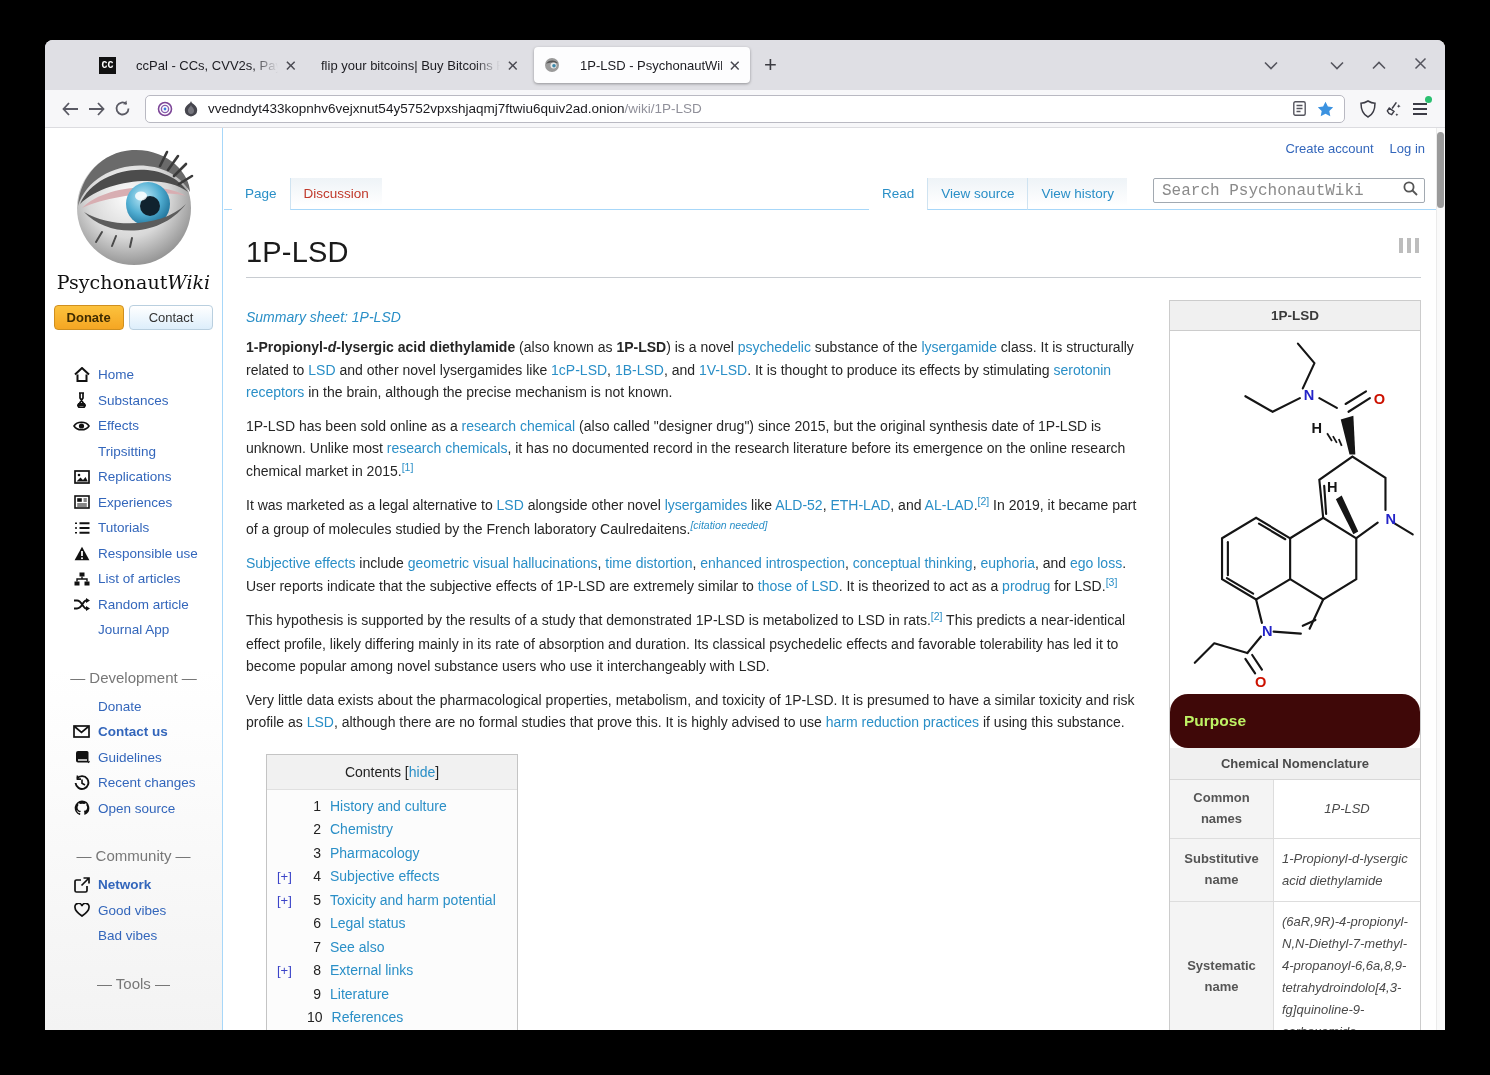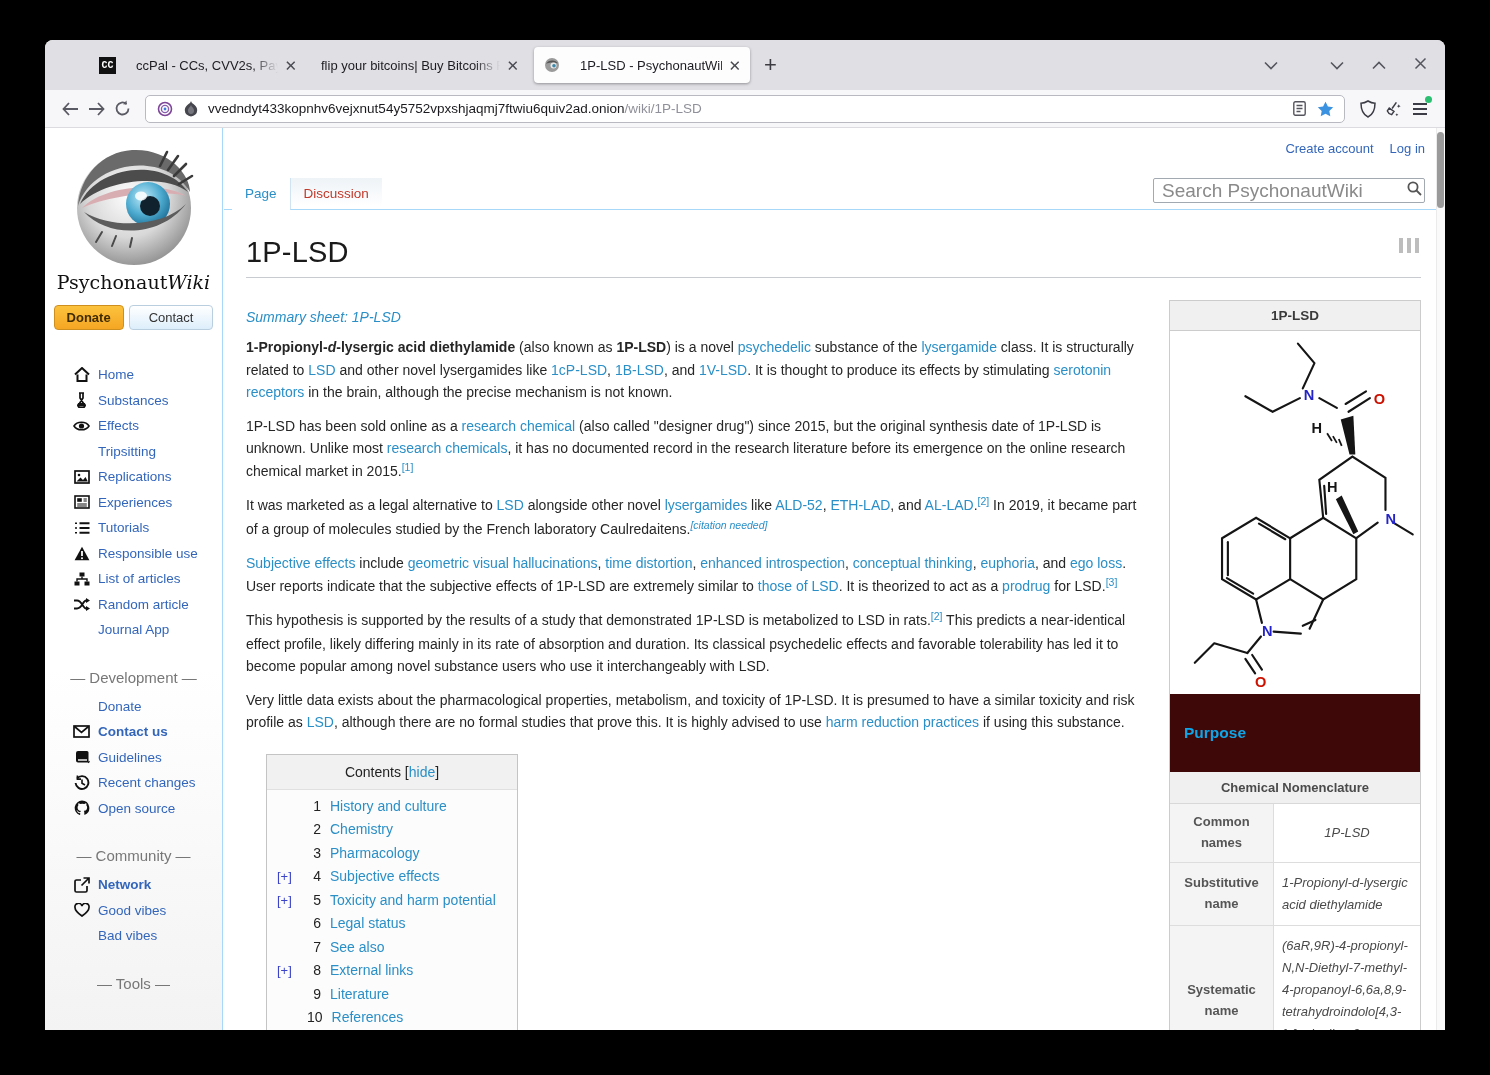--- a/index.html
+++ b/index.html
@@ -51,21 +51,21 @@
   .mw-head { position:absolute; left:179px; right:0; top:0; height:82px; background:#fff; border-bottom:1px solid #a7d7f9; }
   .personal { position:absolute; top:13px; right:20px; font-size:13px; display:flex; gap:16px;align-items:flex-end; }
   .personal a { color:#3366bb; text-decoration:none; }
   .ns-tabs { position:absolute; left:8px; bottom:-1px; display:flex; }
   .view-tabs { position:absolute; right:318px; bottom:-1px; display:flex; }
   .mtab { font-size:13.5px; padding:8px 13px 8px; background:linear-gradient(to bottom,#eef3f7,#ffffff 90%); border-bottom:1px solid #a7d7f9; color:#2a8fc7; white-space:nowrap; }
   .mtab + .mtab { border-left:1px solid #cfe3f1; }
   .mtab.sel { background:#fff; border-bottom:1px solid #fff; color:#2a8fc7; }
   .mtab.red { color:#c0392b; }
   .searchbox { position:absolute; right:20px; top:50px; width:272px; height:25px; border:1px solid #a2a9b1; border-radius:2px; background:#fff; display:flex; align-items:center; padding:0 6px 0 8px; }
-  .searchbox input { border:none; outline:none; flex:1; font-size:19px; color:#b91c1c; font-family:Liberation Sans, sans-serif; background:transparent; }
+  .searchbox input { border:none; outline:none; flex:1; font-size:16px; color:#b91c1c; font-family:Liberation Mono, monospace; background:transparent; }
   .searchbox input::placeholder { color:#8a8a8a; }
 
   
   .mw-content { position:absolute; left:179px; right:0; top:82px; bottom:0; background:#fff; padding:0 24px 0 22px; overflow:hidden; }
   .bars-icon { position:absolute; top:28px; right:26px; display:flex; gap:4px; }
   .bars-icon i { display:block; width:4px; height:15px; background:#bdbdbd; }
   h1.page-title { font-size:29px; font-weight:400; color:#1a1a1a; margin-top:26px; padding-bottom:8px; border-bottom:1px solid #c8ccd1; letter-spacing:.2px; }
   .summary-line { margin-top:31px; font-size:14px; }
   .para { font-size:14px; line-height:22.5px; color:#262626; margin-top:11px; }
   .seg-p { color:#262626; }
@@ -84,21 +84,21 @@
   .toc-list { padding:8px 18px 16px 10px; }
   .toc-row { display:flex; align-items:baseline; height:23.5px; font-size:14px; }
   .toc-exp { width:30px; color:#3b44c8; font-size:13px; }
   .toc-num { color:#222; margin-right:9px; min-width:14px; text-align:right; }
   .toc-link { color:#2a8fc7; text-decoration:none; white-space:nowrap; }
 
   
   .infobox { float:right; width:252px; margin:22px 0 14px 18px; border:1px solid #ccc; background:#fff; font-size:13px; }
   .ib-header { background:#f0f0f0; border-bottom:1px solid #ccc; text-align:center; font-weight:bold; font-size:13.5px; color:#3a3a3a; padding:7px 4px; }
   .ib-image { background:#fff; padding:1px 2px; }
-  .ib-purpose { background:#3f0808; color:#0ea5e9; font-weight:bold; font-size:15.5px; padding:30px 14px; }
+  .ib-purpose { background:#3f0808; color:#bef264; font-weight:bold; font-size:15.5px; padding:18px 14px;border-radius:18px; }
   .ib-sec { background:#f0f0f0; border-bottom:1px solid #d8d8d8; text-align:center; font-weight:bold; font-size:13px; color:#4a4a4a; padding:8px 4px; }
   .ib-row { display:flex; border-bottom:1px solid #ddd; }
   .ib-label { width:104px; background:#f4f4f4; border-right:1px solid #ddd; font-weight:bold; color:#555; display:flex; align-items:center; justify-content:center; text-align:center; padding:8px 6px; line-height:1.6; }
   .ib-value { flex:1; font-style:italic; color:#4a4a4a; padding:9px 8px; line-height:1.7; }
   .ib-value.center { display:flex; align-items:center; justify-content:center; text-align:center; }
 
   
   .scrollbar { position:absolute; right:0; top:0; bottom:0; width:9px; background:#fafafa; border-left:1px solid #ebebeb; }
   .scroll-thumb { position:absolute; right:1px; top:4px; width:7px; height:76px; background:#9a9a9a; border-radius:4px; }
 </style>
@@ -430,20 +430,25 @@
 
       <div class="mw-head">
         <div class="personal">
           <a>Create account</a>
           <a>Log in</a>
         </div>
         <div class="ns-tabs">
           <span class="mtab sel">Page</span>
           <span class="mtab red">Discussion</span>
         </div>
+        <div class="view-tabs">
+          <span class="mtab sel">Read</span>
+          <span class="mtab">View source</span>
+          <span class="mtab">View history</span>
+        </div>
         <div class="searchbox">
           <input type="text" placeholder="Search PsychonautWiki" style="">
           <span>
             <svg width="15" height="15" viewBox="0 0 15 15">
                 <circle cx="6" cy="6" r="4.6" fill="none" stroke="#555" stroke-width="1.8"></circle>
                 <path d="M9.5 9.5 L14 14" stroke="#555" stroke-width="1.8"></path>
               </svg>
           </span>
         </div>
       </div>

